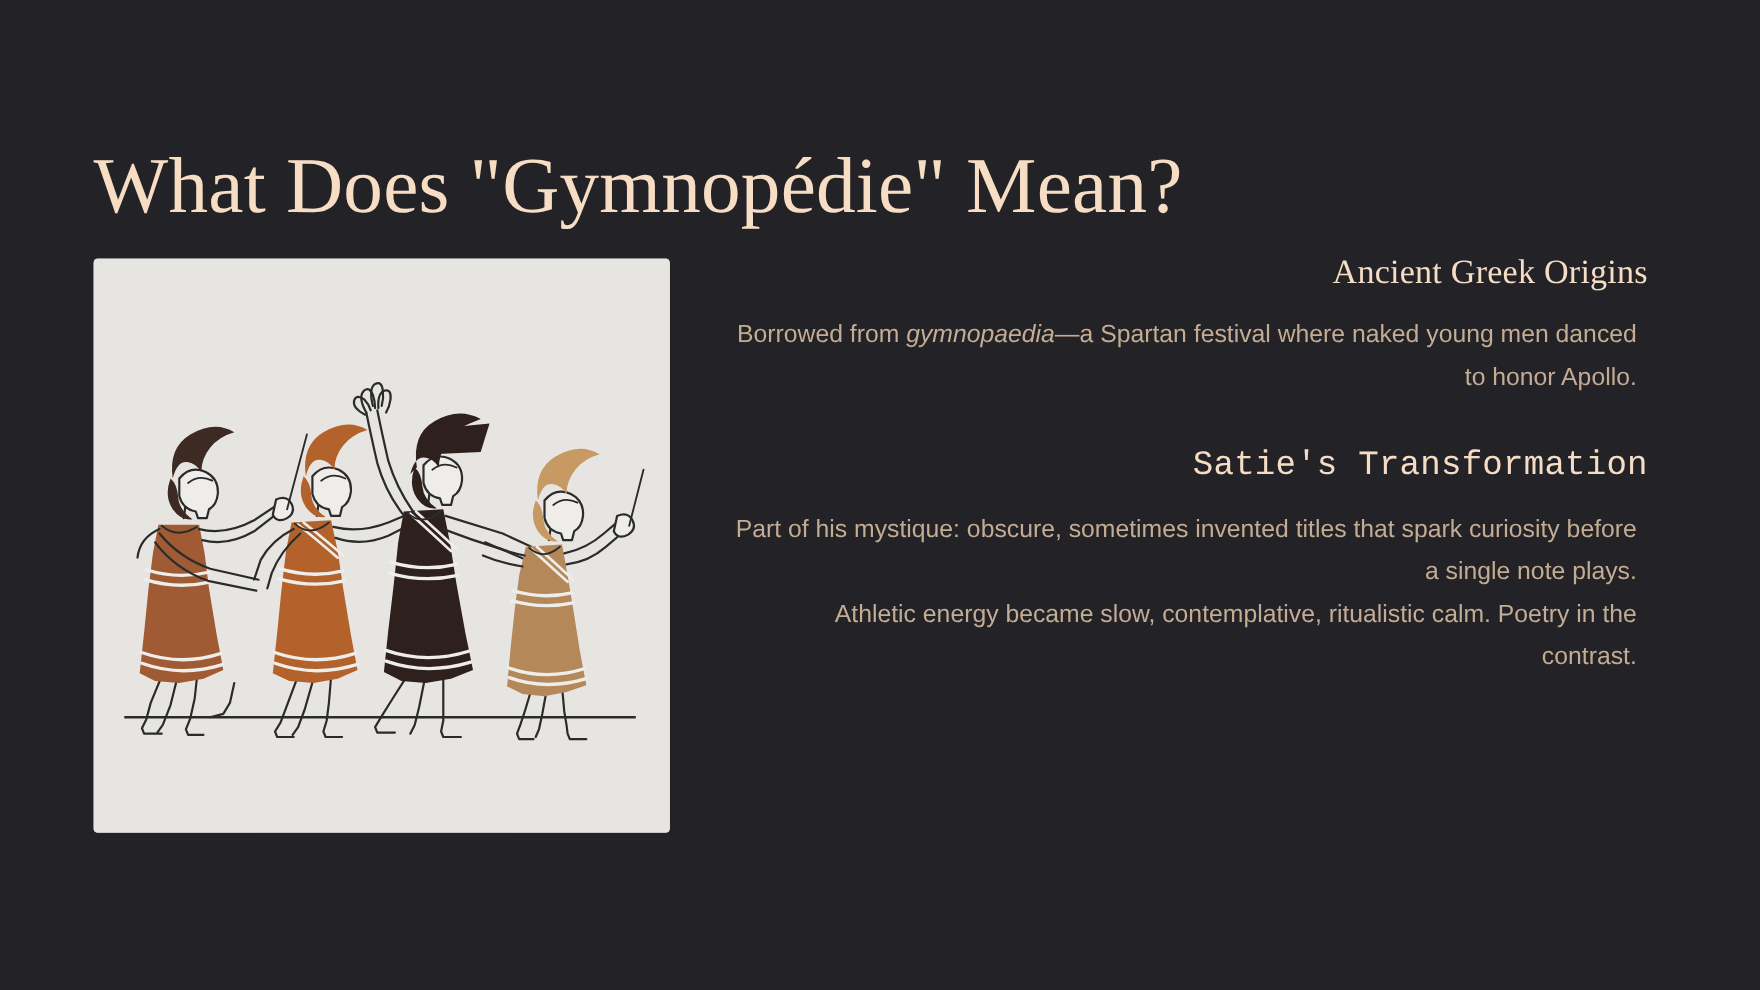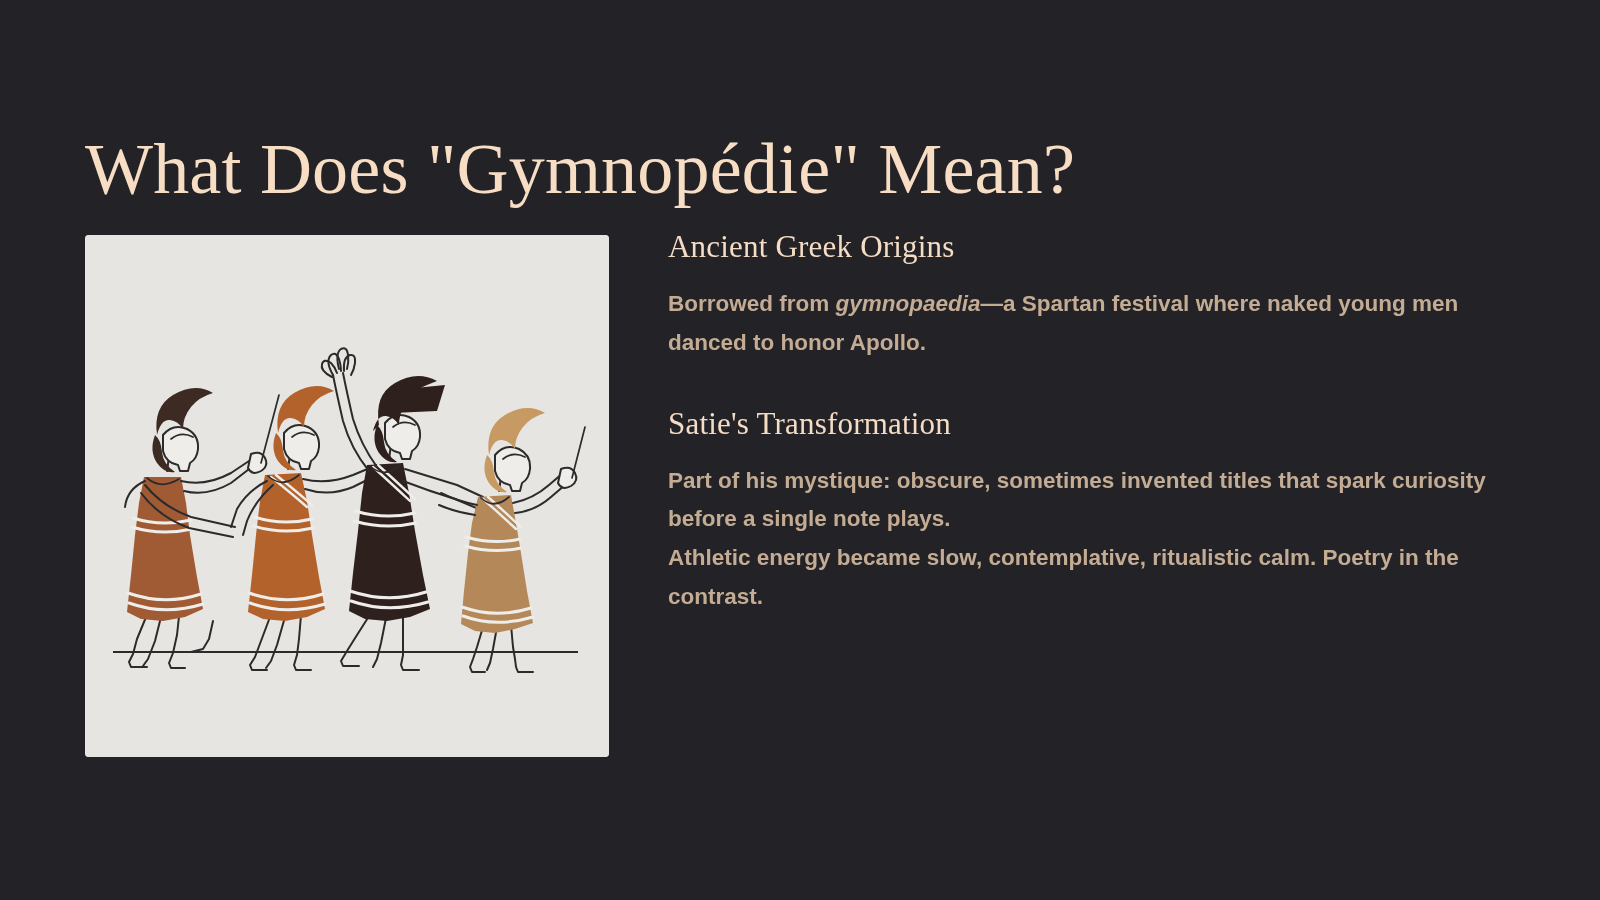--- a/index.html
+++ b/index.html
@@ -52,37 +52,39 @@
     width: 524px;
     height: 522px;
   }
 
   
   .text-col {
     position: absolute;
     left: 668px;
     top: 228px;
     width: 830px;
+    text-align: right;
   }
   .section-heading {
     font-family: "Liberation Serif", "DejaVu Serif", serif;
     font-size: 31px;
     font-weight: 400;
     line-height: 1.2;
     color: #F5DCC4;
     margin: 0 0 20px 0;
     letter-spacing: 0.2px;
   }
   .section-heading.second {
     margin-top: 42px;
+    font-family: Liberation Mono, monospace;
   }
   .body-para {
     font-family: "Liberation Sans", sans-serif;
     font-size: 22.5px;
-    font-weight: 700;
+    font-weight: 400;
     line-height: 1.72;
     color: #C3AC93;
     margin: 0 0 26px 0;
     max-width: 820px;
   }
   .body-para.tight {
     margin-bottom: 0;
   }
   .body-para em {
     font-style: italic;

